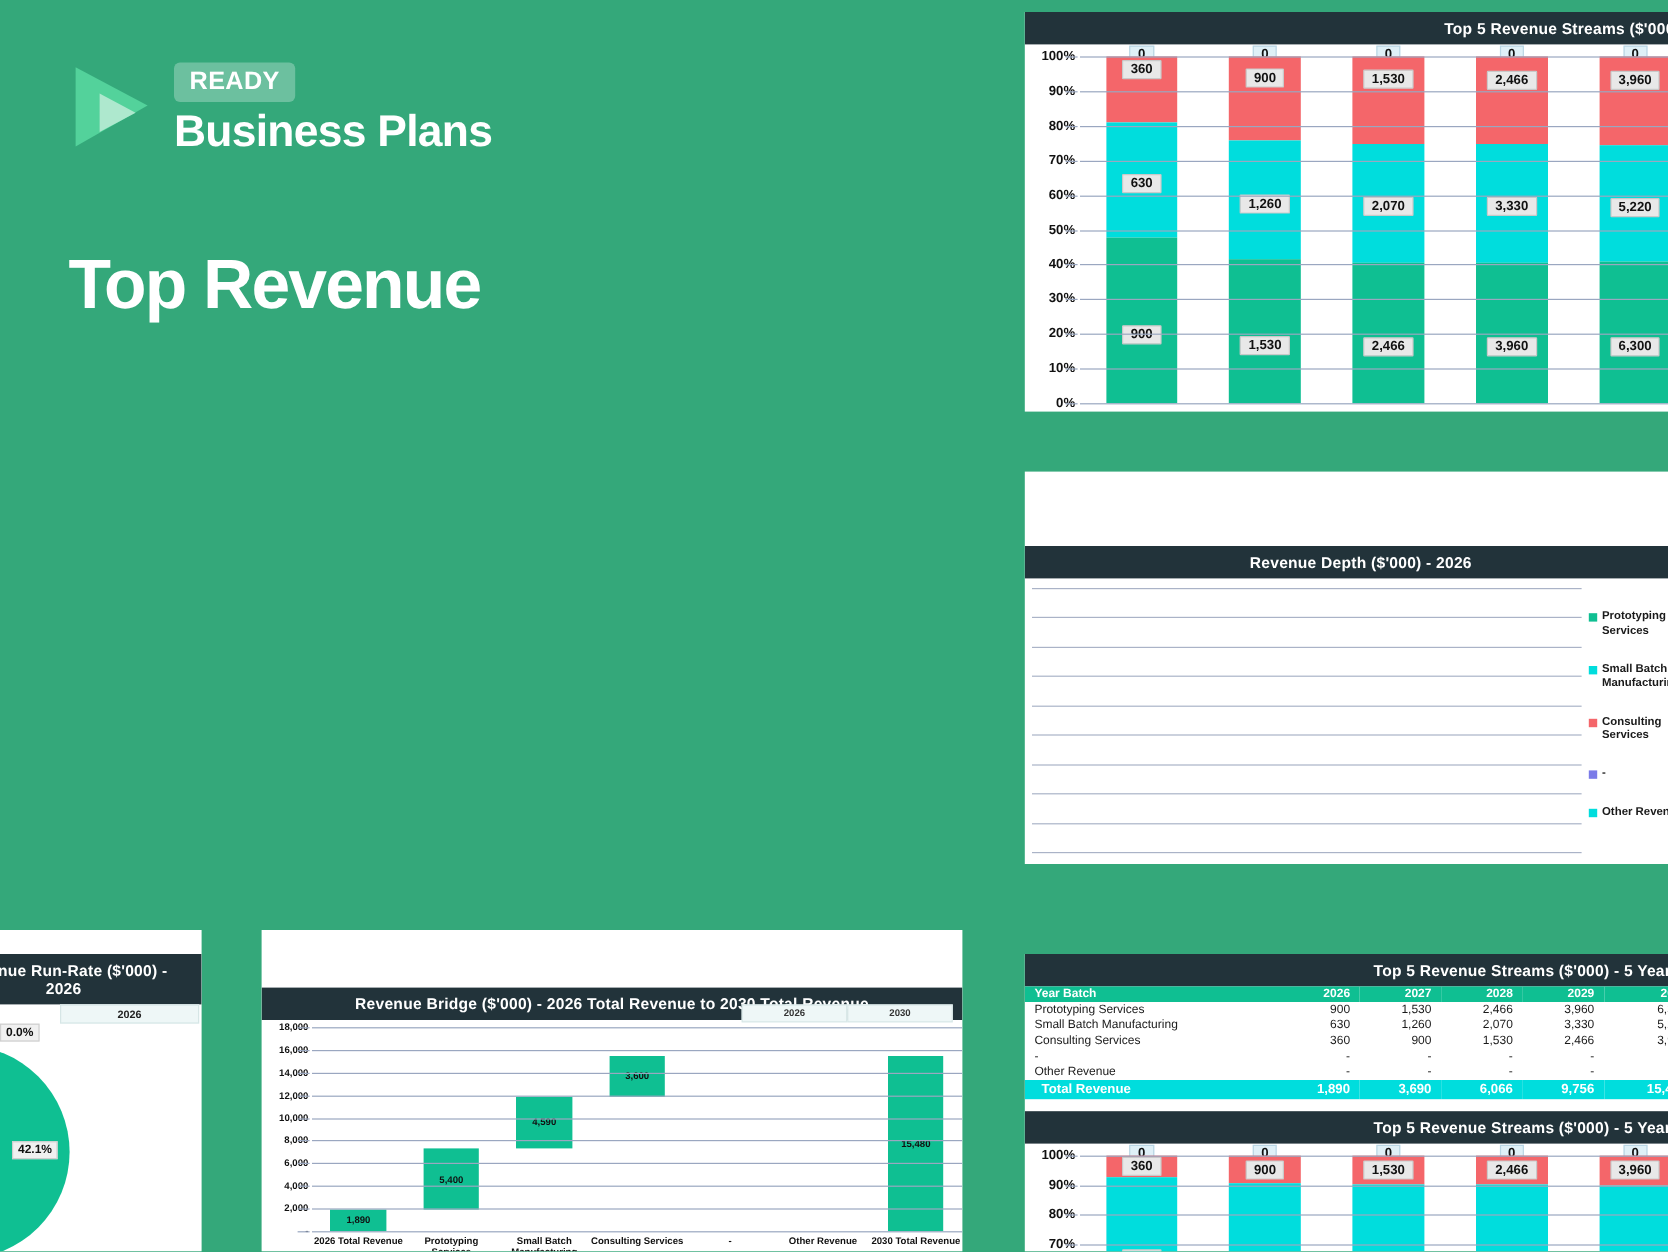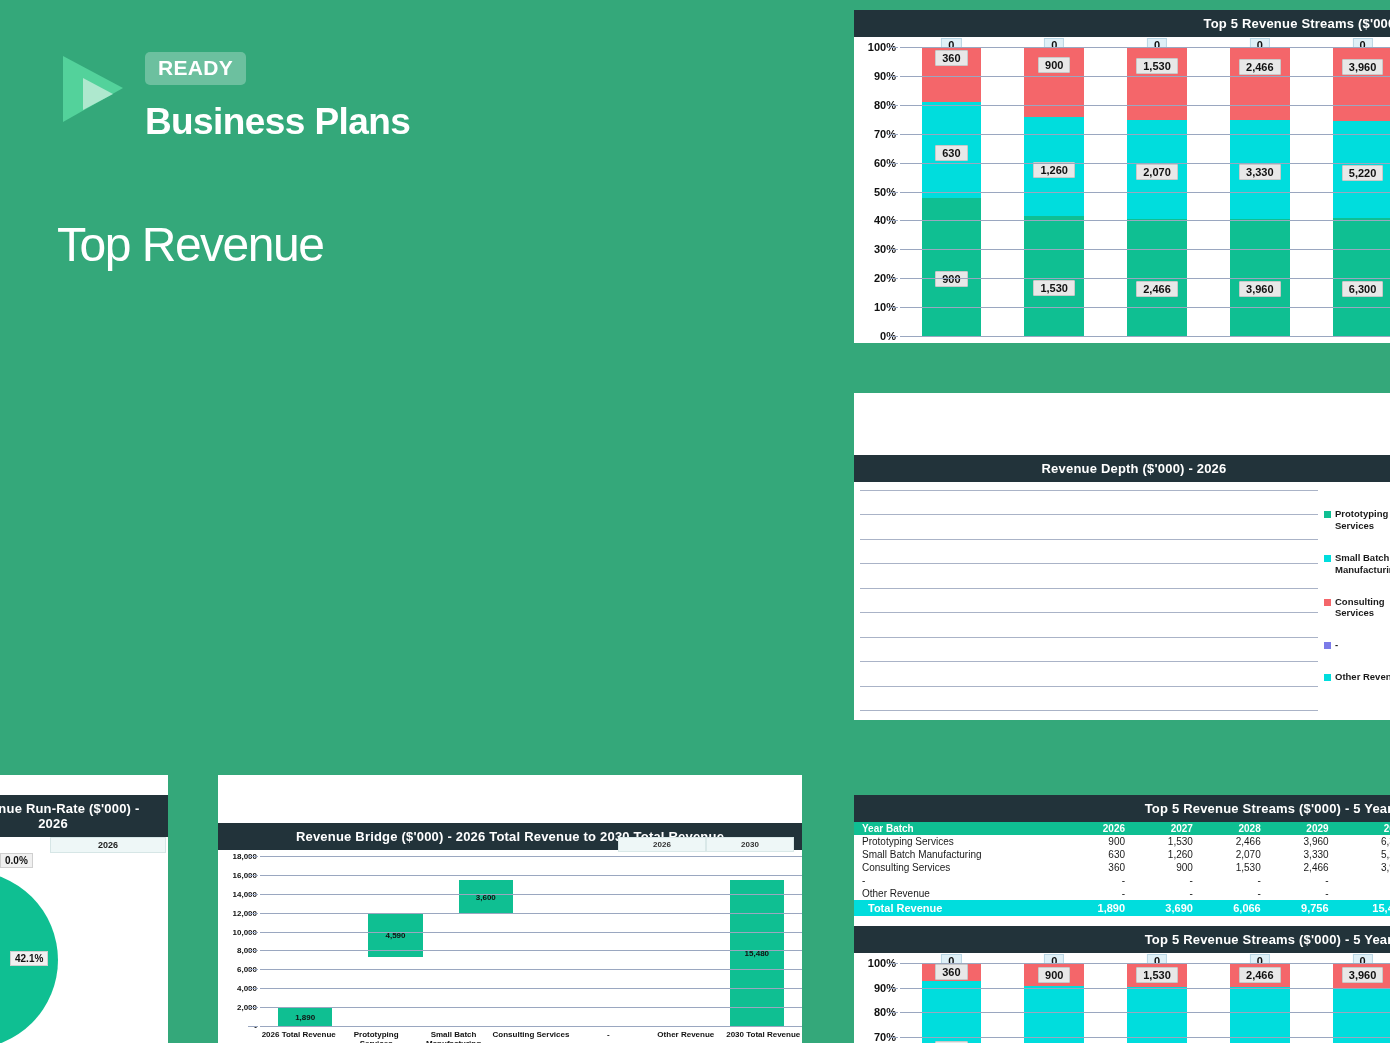--- a/index.html
+++ b/index.html
@@ -14,24 +14,24 @@
   .hero { position: absolute; left: 57px; top: 52px; width: 760px; }
   .logo-row { display: flex; align-items: flex-start; gap: 16px; }
   .logo-mark { width: 72px; height: 76px; position: relative; flex: 0 0 auto; }
   .logo-badge {
     display: inline-block; background: rgba(255,255,255,.28);
     color: #ffffff; font-size: 21px; font-weight: 700;
     padding: 4px 13px 5px; border-radius: 5px; letter-spacing: .3px;
   }
   .logo-title {
     color: #ffffff; font-size: 37px; font-weight: 700;
-    letter-spacing: -.6px; margin-top: 16px;
+    letter-spacing: -.6px; margin-top: 4px;
   }
   .hero-title {
-    color: #ffffff; font-size: 48px; font-weight: 400;
+    color: #ffffff; font-size: 58px; font-weight: 700;
     letter-spacing: -1.5px; margin-top: 78px; line-height: 1;
   }
   .hero-body {
     color: #ffffff; font-size: 29px; font-weight: 600;
     line-height: 1.30; margin-top: 34px; max-width: 700px;
   }
 
   
   .card { position: absolute; background: #ffffff; overflow: hidden; }
   #card-top    { left: 854px; top: 10px;  width: 560px; height: 333px; }
@@ -367,20 +367,25 @@
         <span class="ytick" style="top: 100%;">-</span>
       </div>
     <div class="bridge-plot" id="bridge-plot">
       <div class="bridge-bars" id="bridge-bars">
           <div class="bridge-slot">
             <div class="bridge-bar" style="background: rgb(15, 191, 146); height: 10.5%; bottom: 0%;">
               <span class="bridge-val">1,890</span>
             </div>
           </div>
           <div class="bridge-slot">
+            <div class="bridge-bar" style="background: rgb(15, 191, 146); height: 30%; bottom: 10.5%;">
+              <span class="bridge-val">5,400</span>
+            </div>
+          </div>
+          <div class="bridge-slot">
             <div class="bridge-bar" style="background: rgb(15, 191, 146); height: 25.5%; bottom: 40.5%;">
               <span class="bridge-val">4,590</span>
             </div>
           </div>
           <div class="bridge-slot">
             <div class="bridge-bar" style="background: rgb(15, 191, 146); height: 20%; bottom: 66%;">
               <span class="bridge-val">3,600</span>
             </div>
           </div>
           <div class="bridge-slot"></div>

